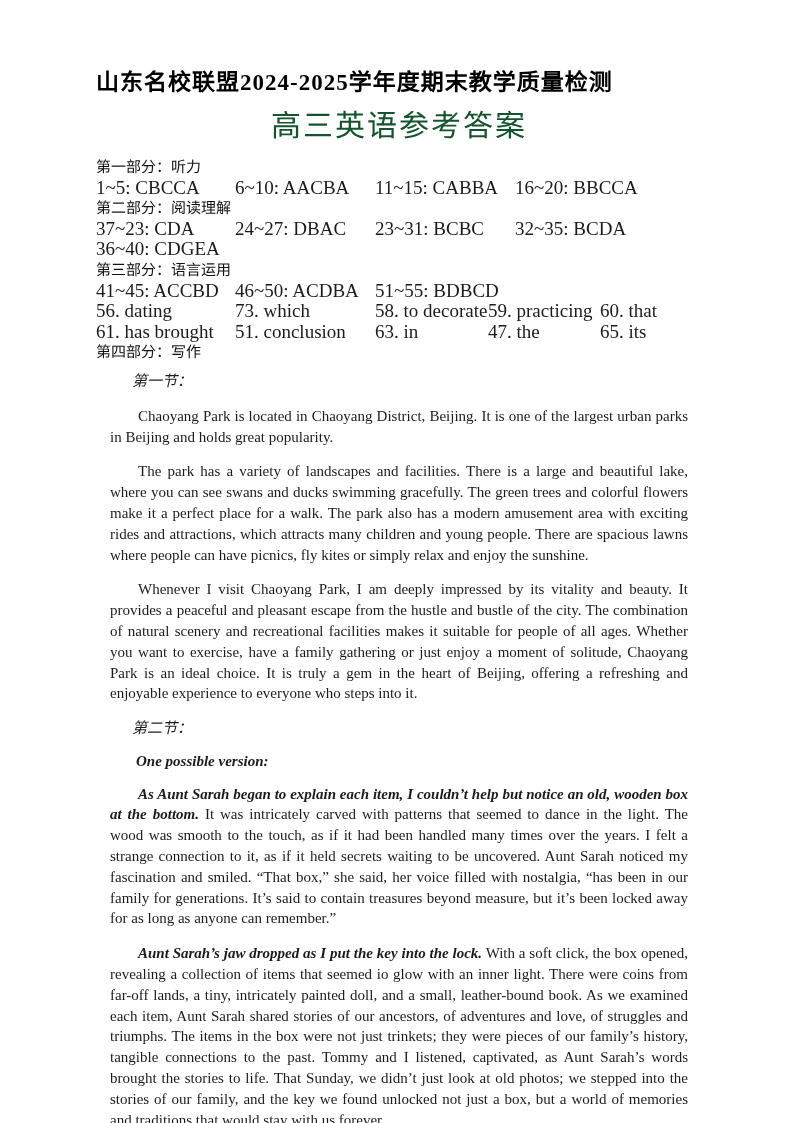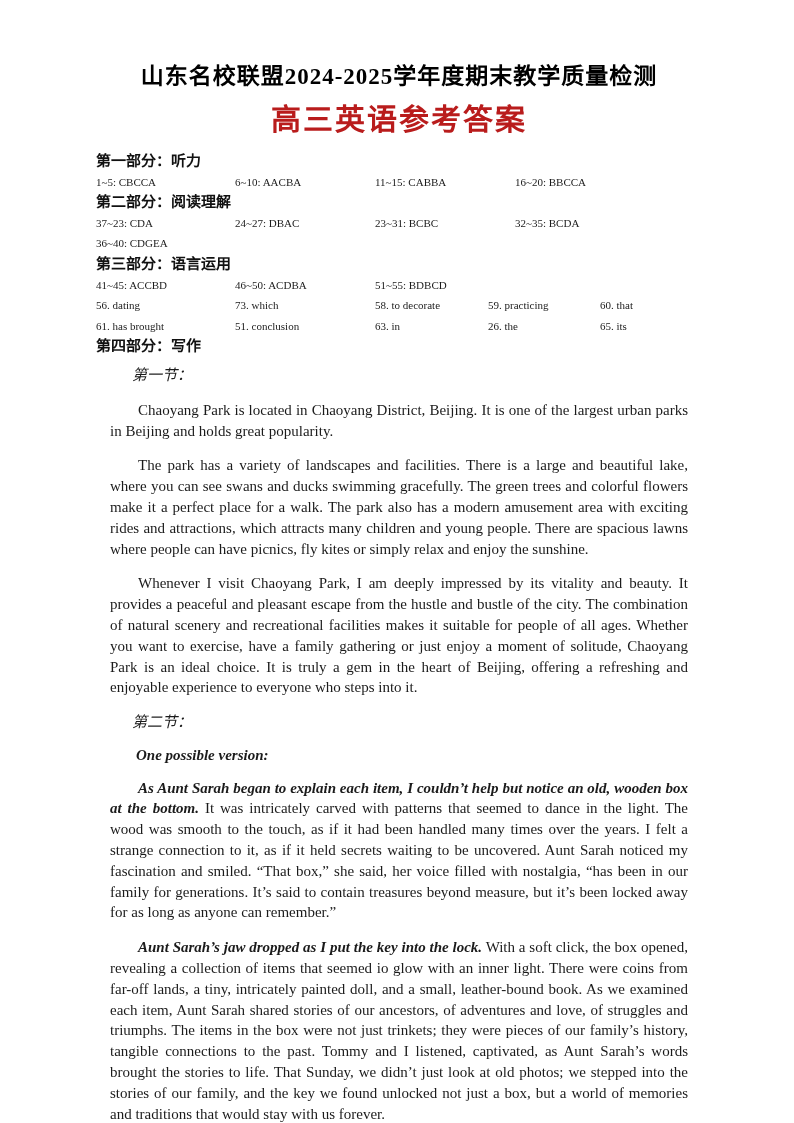--- a/index.html
+++ b/index.html
@@ -14,51 +14,50 @@
     margin: 0 auto;
     background: #ffffff;
     color: #1b1b1b;
     box-sizing: border-box;
     padding: 56px 92px 40px 96px;
     font-family: "Liberation Serif", serif;
     font-size: 15px;
     overflow: hidden;
   }
   .title1 {
-    text-align: center;
     font-family: "Liberation Serif", serif;
     font-size: 23px;
     font-weight: 700;
     letter-spacing: 1px;
-    margin: 6px 0 9px 0;
+    margin: 12px 0 9px 0;
     line-height: 30px;
     color: #000000;
   }
   .title2 {
     text-align: center;
     font-family: "Liberation Sans", sans-serif;
     font-size: 30px;
-    font-weight: 700;
+    font-weight: 400;
     letter-spacing: 2px;
     margin: 0 0 12px 0;
     line-height: 38px;
-    color: #b91c1c;
+    color: #14532d;
   }
   .sec-heading {
     font-family: "Liberation Sans", sans-serif;
-    font-weight: 700;
+    font-weight: 400;
     font-size: 15px;
     line-height: 20.6px;
     color: #111111;
   }
   .ans-row {
     display: flex;
     flex-wrap: nowrap;
     line-height: 20.6px;
-    font-size: 11px;
+    font-size: 19px;
     white-space: nowrap;
   }
   .cell { display: inline-block; }
   .w139 { width: 139px; }
   .w140 { width: 140px; }
   .w113 { width: 113px; }
   .w112 { width: 112px; }
   .para {
     text-align: justify;
     text-indent: 28px;
@@ -121,21 +120,21 @@
     <span class="cell w139">56. dating</span>
     <span class="cell w140">73. which</span>
     <span class="cell w113">58. to decorate</span>
     <span class="cell w112">59. practicing</span>
     <span class="cell">60. that</span>
   </div>
   <div class="ans-row">
     <span class="cell w139">61. has brought</span>
     <span class="cell w140">51. conclusion</span>
     <span class="cell w113">63. in</span>
-    <span class="cell w112">26. the</span>
+    <span class="cell w112">47. the</span>
     <span class="cell">65. its</span>
   </div>
 
   <div class="sec-heading">第四部分：写作</div>
 
   <p class="sec-label">第一节：</p>
   <p class="para">Chaoyang Park is located in Chaoyang District, Beijing. It is one of the largest urban parks in Beijing and holds great popularity.</p>
   <p class="para">The park has a variety of landscapes and facilities. There is a large and beautiful lake, where you can see swans and ducks swimming gracefully. The green trees and colorful flowers make it a perfect place for a walk. The park also has a modern amusement area with exciting rides and attractions, which attracts many children and young people. There are spacious lawns where people can have picnics, fly kites or simply relax and enjoy the sunshine.</p>
   <p class="para">Whenever I visit Chaoyang Park, I am deeply impressed by its vitality and beauty. It provides a peaceful and pleasant escape from the hustle and bustle of the city. The combination of natural scenery and recreational facilities makes it suitable for people of all ages. Whether you want to exercise, have a family gathering or just enjoy a moment of solitude, Chaoyang Park is an ideal choice. It is truly a gem in the heart of Beijing, offering a refreshing and enjoyable experience to everyone who steps into it.</p>
 

